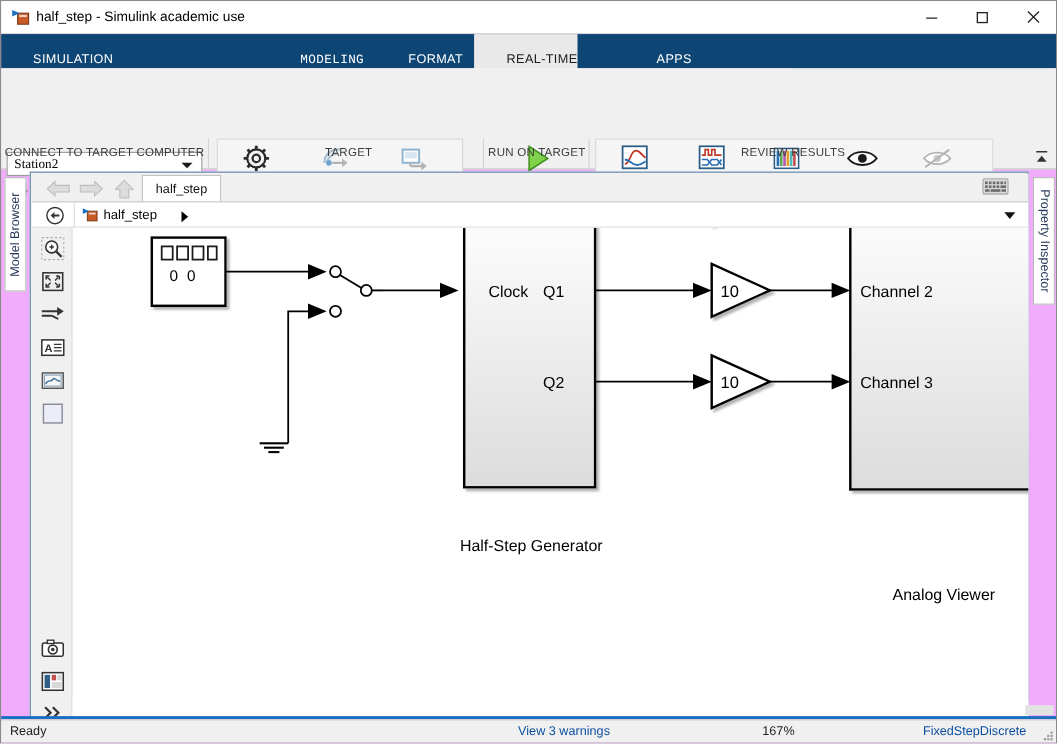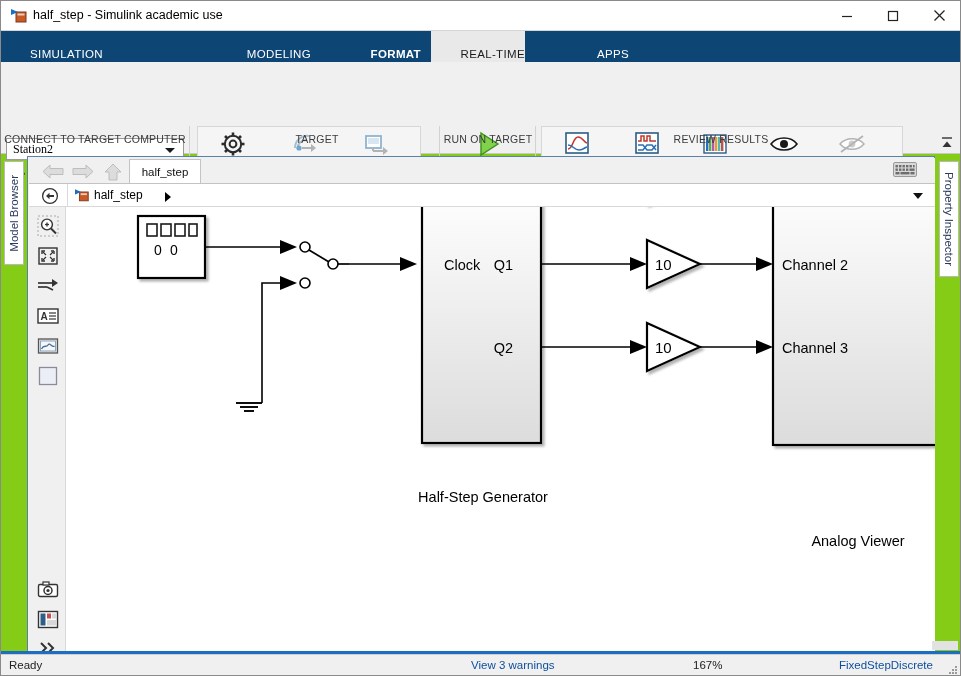--- a/index.html
+++ b/index.html
@@ -6,21 +6,21 @@
   html, body {
     margin: 0; padding: 0;
     background: #ffffff;
     font-family: "Liberation Sans", sans-serif;
   }
   #app {
     position: relative;
     width: 961px; height: 676px;
     overflow: hidden;
     border: 1px solid #8a8a8a;
-    background: #84cc16;
+    background: #f0abfc;
   }
 
   
   #titlebar {
     position: absolute; left: 0; top: 0; width: 961px; height: 30px;
     background: #ffffff;
     border-bottom: 1px solid #d6d6d6;
   }
   #title-icon {
     position: absolute; left: 10px; top: 7px; width: 17px; height: 16px;
@@ -48,22 +48,22 @@
     position: absolute; top: 0; height: 46px;
     display: flex; align-items: center; justify-content: flex-end;
     color: #ffffff; font-size: 11.5px; letter-spacing: .35px;
     font-weight: 400;
   }
   .rtab.active {
     background: #e9e9e9; color: #1b1b1b;
   }
   #tab-0 { left: 2px;   width: 100px; }
   #tab-1 { left: 114px; width: 92px; }
-  #tab-2 { left: 204px; width: 106px; }
-  #tab-3 { left: 324px; width: 96px; font-weight: bold; }
+  #tab-2 { left: 224px; width: 106px; font-family: Liberation Mono, monospace; }
+  #tab-3 { left: 324px; width: 96px; }
   #tab-4 { left: 430px; width: 94px; }
   #tab-5 { left: 540px; width: 88px; }
 
   
   #qa {
     position: absolute; left: 706px; top: 31px; width: 250px; height: 29px;
     background: #1c547f;
     clip-path: polygon(14px 0, 250px 0, 250px 29px, 0 29px);
   }
   .qi {

